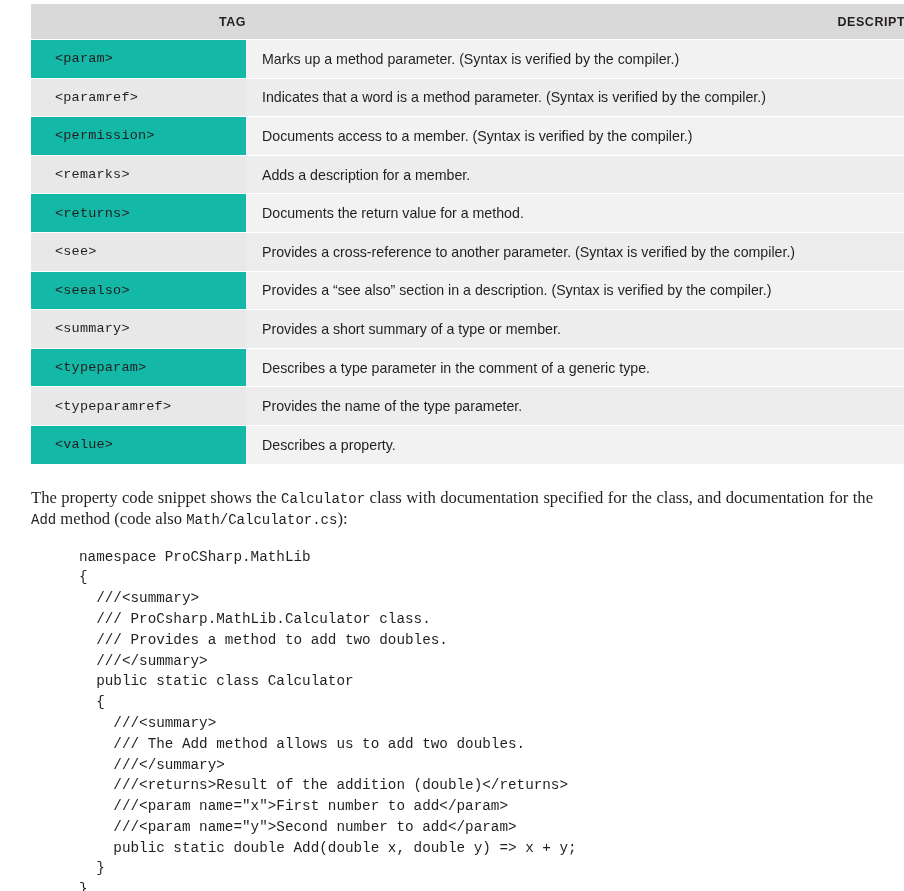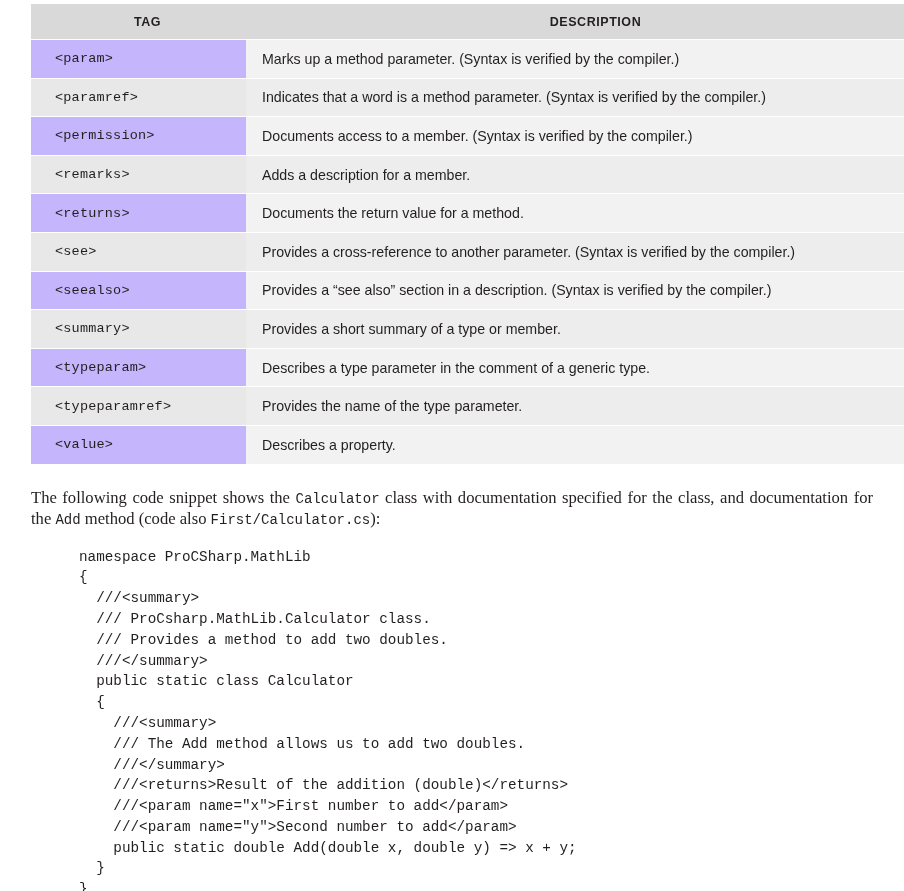--- a/index.html
+++ b/index.html
@@ -28,39 +28,39 @@
     width: 898px;
     margin-left: 31px;
     margin-top: 4px;
     table-layout: fixed;
   }
   table.doc-table col.c-tag { width: 215px; }
   table.doc-table col.c-desc { width: 683px; }
 
   table.doc-table thead th {
     background: #d9d9d9;
-    text-align: center;
+    text-align: right;
     font-size: 12.5px;
     font-weight: bold;
     letter-spacing: 0.55px;
     color: #231f20;
     padding: 11px 0 10px 18px;
     border: none;
     font-family: "Liberation Sans", sans-serif;
   }
   table.doc-table thead th.th-desc { padding-left: 16px; }
 
   table.doc-table tbody tr td {
     border-top: 1px solid #ffffff;
     vertical-align: middle;
     padding: 0;
     height: 37.6px;
   }
   table.doc-table tbody td.tag-cell {
-    background: #c4b5fd;
+    background: #14b8a6;
     font-family: "Liberation Mono", monospace;
     font-size: 13.5px;
     color: #231f20;
     padding-left: 24px;
     letter-spacing: 0.2px;
   }
   table.doc-table tbody td.desc-cell {
     background: #f2f2f2;
     font-family: "Liberation Sans", sans-serif;
     font-size: 14.2px;
@@ -152,21 +152,21 @@
         <td class="tag-cell">&lt;typeparamref&gt;</td>
         <td class="desc-cell">Provides the name of the type parameter.</td>
       </tr>
       <tr>
         <td class="tag-cell">&lt;value&gt;</td>
         <td class="desc-cell">Describes a property.</td>
       </tr>
     </tbody>
   </table>
 
-  <p class="para"><span>The following code snippet shows the </span><span class="mono">Calculator</span><span> class with documentation specified for the class, and documentation for the </span><span class="mono">Add</span><span> method (code also </span><span class="mono">First/Calculator.cs</span><span>):</span></p>
+  <p class="para"><span>The property code snippet shows the </span><span class="mono">Calculator</span><span> class with documentation specified for the class, and documentation for the </span><span class="mono">Add</span><span> method (code also </span><span class="mono">Math/Calculator.cs</span><span>):</span></p>
 
   <pre class="code">namespace ProCSharp.MathLib
 {
   ///&lt;summary&gt;
   /// ProCsharp.MathLib.Calculator class.
   /// Provides a method to add two doubles.
   ///&lt;/summary&gt;
   public static class Calculator
   {
     ///&lt;summary&gt;

